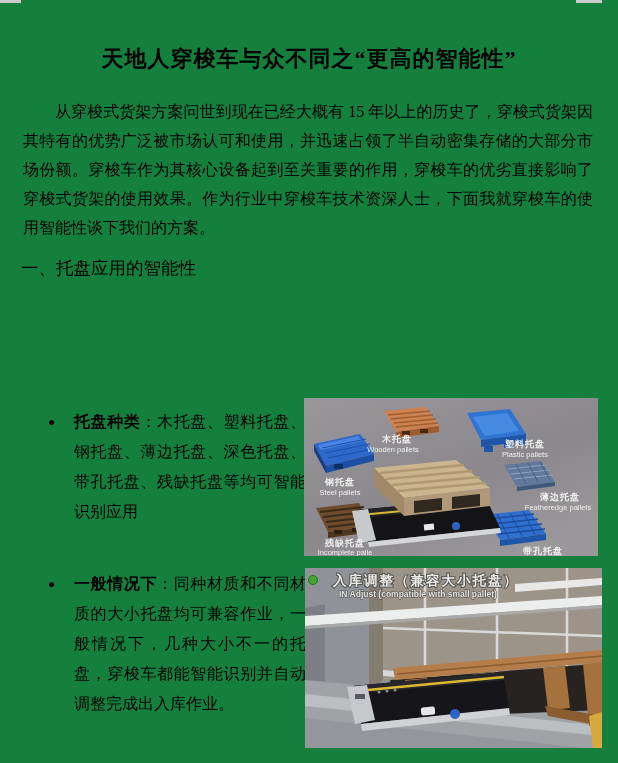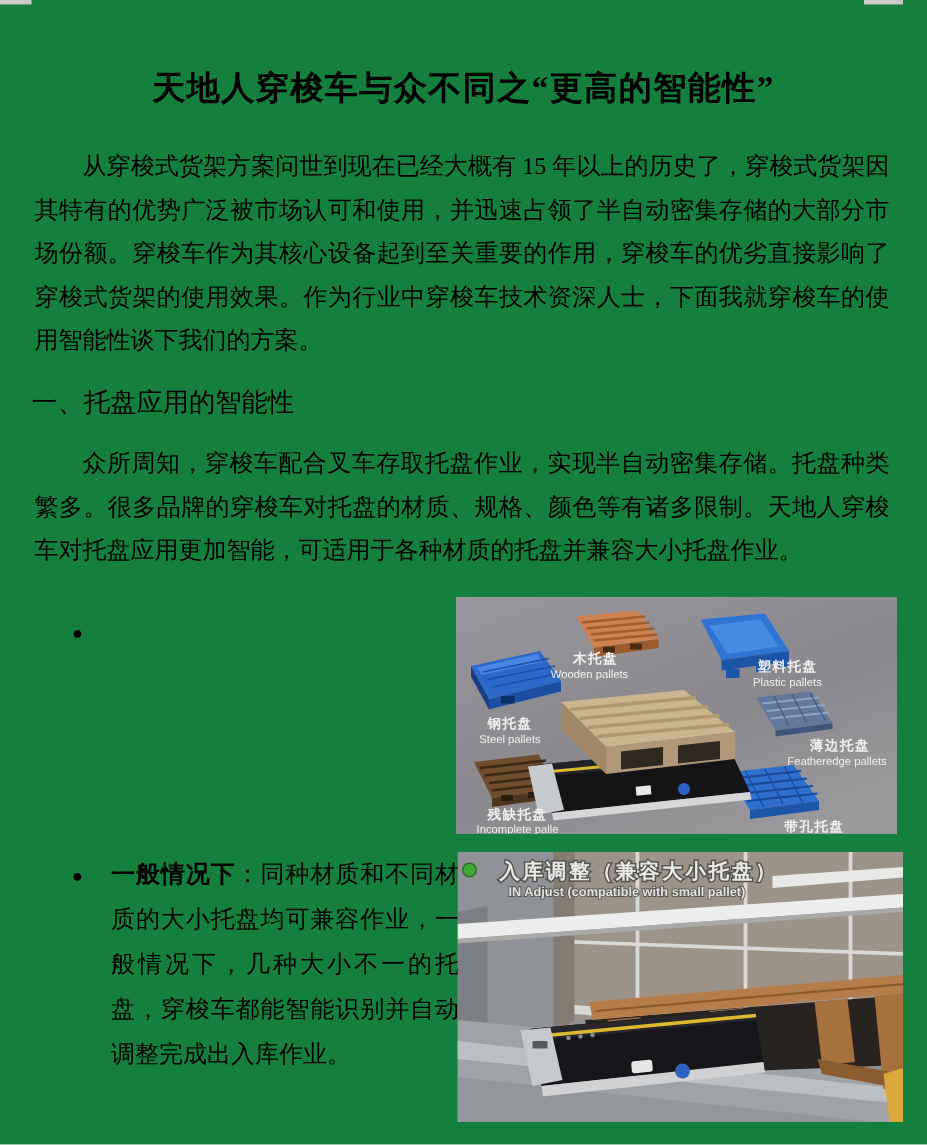--- a/index.html
+++ b/index.html
@@ -65,24 +65,24 @@
 
   <div class="corner-strip" id="strip-left"></div>
   <div class="corner-strip" id="strip-right"></div>
 
   <div class="doc-title">天地人穿梭车与众不同之“更高的智能性”</div>
 
   <div class="para" id="para-intro">从穿梭式货架方案问世到现在已经大概有 15 年以上的历史了，穿梭式货架因其特有的优势广泛被市场认可和使用，并迅速占领了半自动密集存储的大部分市场份额。穿梭车作为其核心设备起到至关重要的作用，穿梭车的优劣直接影响了穿梭式货架的使用效果。作为行业中穿梭车技术资深人士，下面我就穿梭车的使用智能性谈下我们的方案。</div>
 
   <div class="sec-heading">一、托盘应用的智能性</div>
 
-  <div class="para" id="para-section">众所周知，穿梭车配合叉车存取托盘作业，实现半自动密集存储。托盘种类繁多。很多品牌的穿梭车对托盘的材质、规格、颜色等有诸多限制。天地人穿梭车对托盘应用更加智能，可适用于各种材质的托盘并兼容大小托盘作业。</div>
 
   <div class="bullet-row" id="bullet-row-1">
     <span class="bullet-marker">●</span>
+    <div class="bullet-body"><b class="bullet-label">托盘种类</b><span>：</span><span>木托盘、塑料托盘、钢托盘、薄边托盘、深色托盘、带孔托盘、残缺托盘等均可智能识别应用</span></div>
   </div>
 
   <div class="bullet-row" id="bullet-row-2">
     <span class="bullet-marker">●</span>
     <div class="bullet-body"><b class="bullet-label">一般情况下</b><span>：</span><span>同种材质和不同材质的大小托盘均可兼容作业，一般情况下，几种大小不一的托盘，穿梭车都能智能识别并自动调整完成出入库作业。</span></div>
   </div>
 
   <div class="fig" id="fig-pallets">
     <svg width="294" height="158" viewBox="0 0 294 158">
       <defs>

